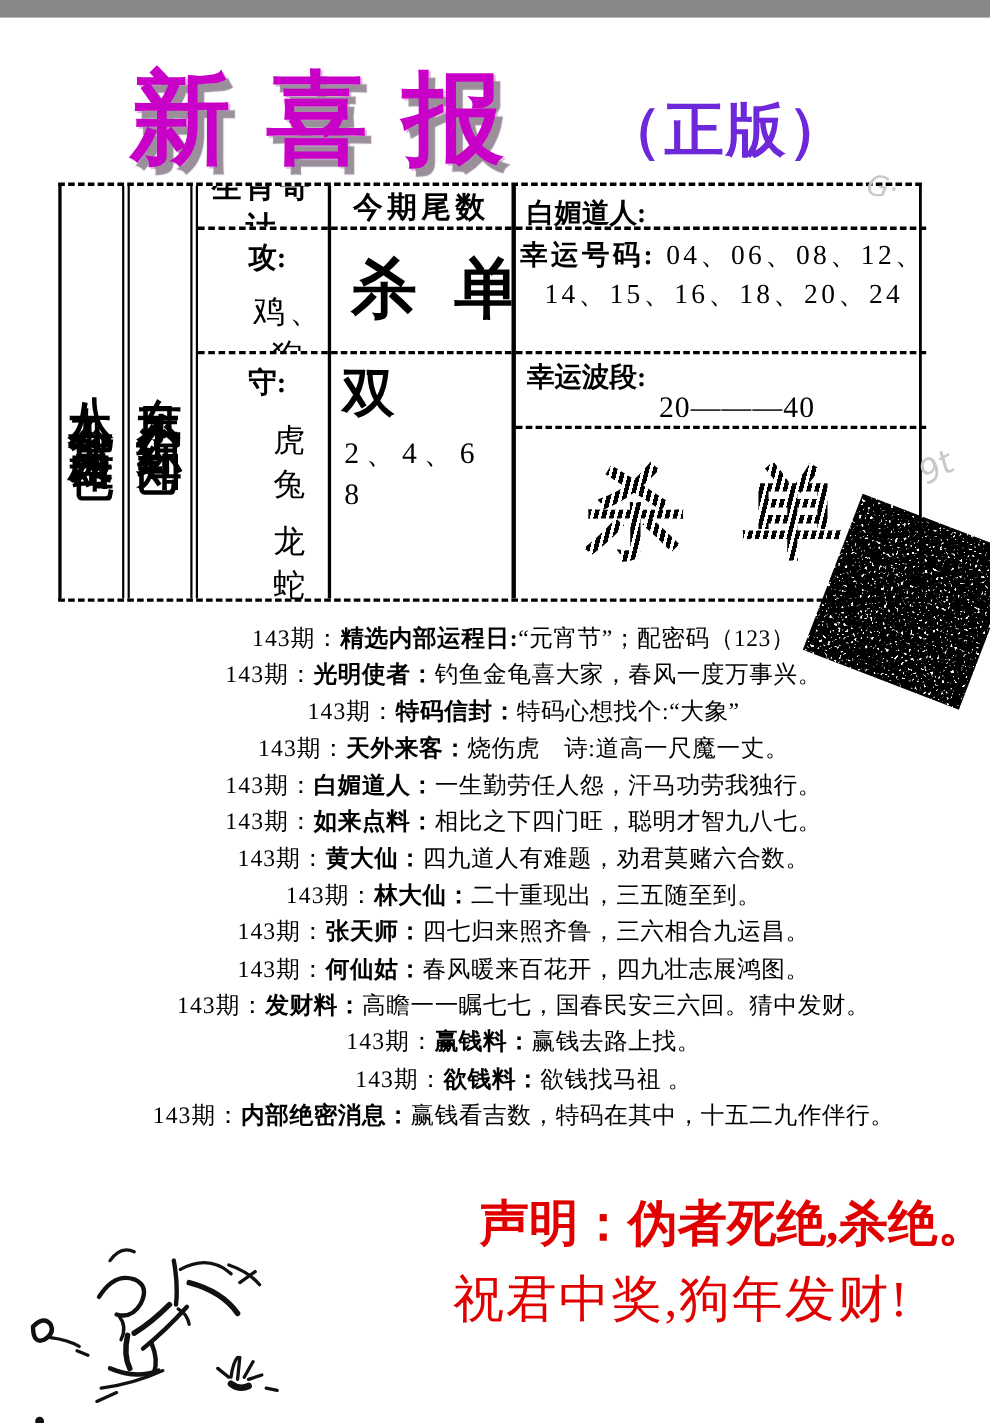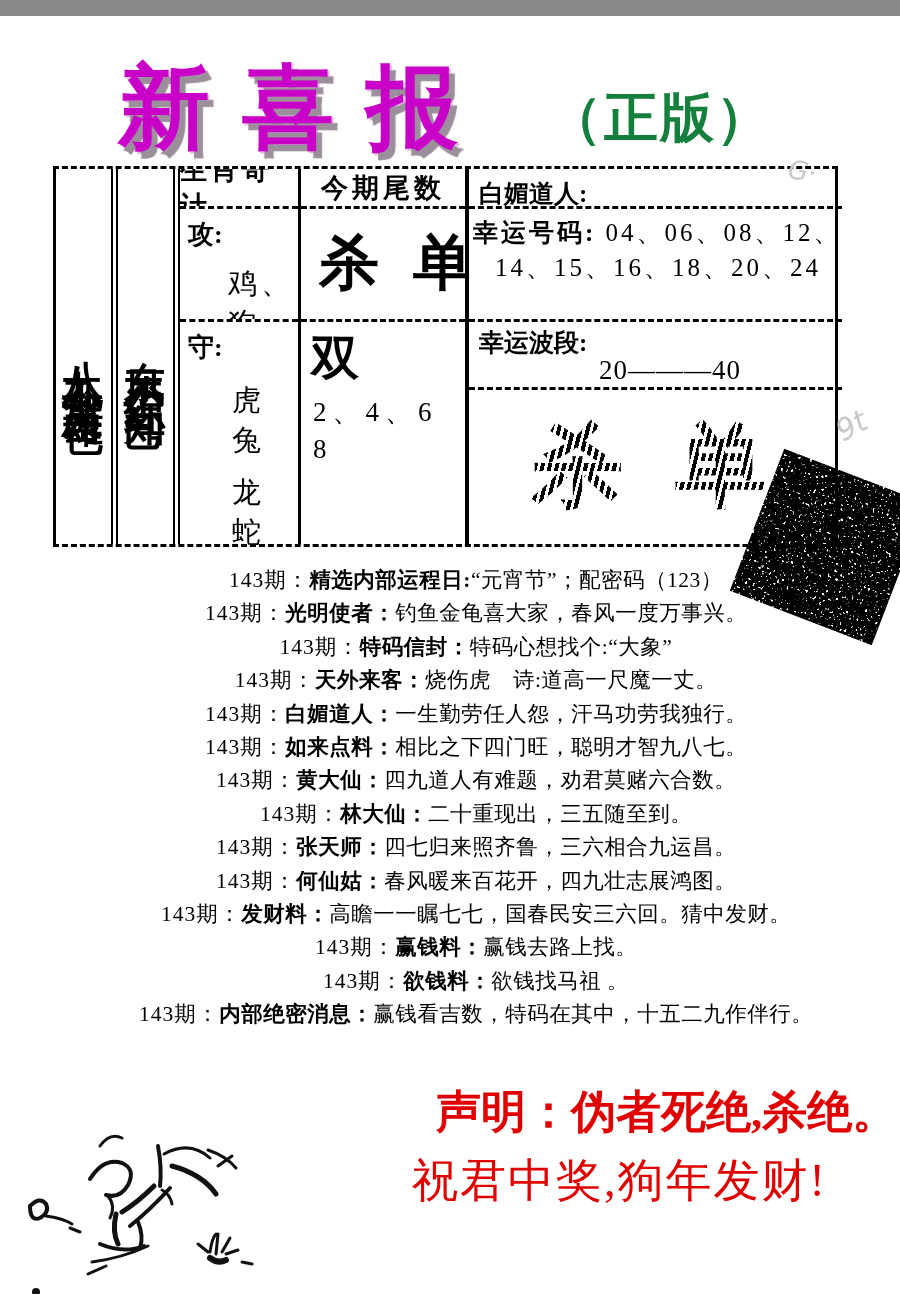--- a/index.html
+++ b/index.html
@@ -14,37 +14,37 @@
   
   .title-main {
     position: absolute; left: 118px; top: 30px;
     font-size: 92px; font-weight: bold; letter-spacing: 32px;
     color: #c800c8;
     text-shadow: 6px 7px 1px #9a8f9a, 2px 2px 0 #e4b9e4;
     white-space: nowrap;
   }
   .title-tag {
     position: absolute; left: 548px; top: 66px;
-    font-size: 54px; font-weight: bold; color: #15803d;
+    font-size: 54px; font-weight: bold; color: #6d28d9;
     letter-spacing: 2px; white-space: nowrap;
   }
 
   
   .sheet-table {
     position: absolute; left: 53px; top: 150px;
     width: 785px; height: 381px;
     display: flex;
     border-left: 3px solid #000; border-right: 3px solid #000;
     border-top: 3px dashed #000; border-bottom: 3px dashed #000;
     background: #fff;
   }
   .col { position: relative; height: 100%; }
   .col-slogan1 { width: 63px; border-right: 7px double #000; }
   .col-slogan2 { width: 67px; border-right: 7px double #000; }
-  .col-zodiac  { width: 163px; border-right: 3px solid #000; }
+  .col-zodiac  { width: 163px; border-right: 3px solid #000; text-align: center; }
   .col-tail    { width: 168px; border-right: 4px solid #000; }
   .col-lucky   { flex: 1; }
 
   .v-slogan {
     width: 100%; height: 100%;
     display: flex; align-items: center; justify-content: center;
     writing-mode: vertical-rl; text-orientation: upright;
     font-size: 41px; font-weight: 600; letter-spacing: 9px;
     padding-top: 6px;
   }

